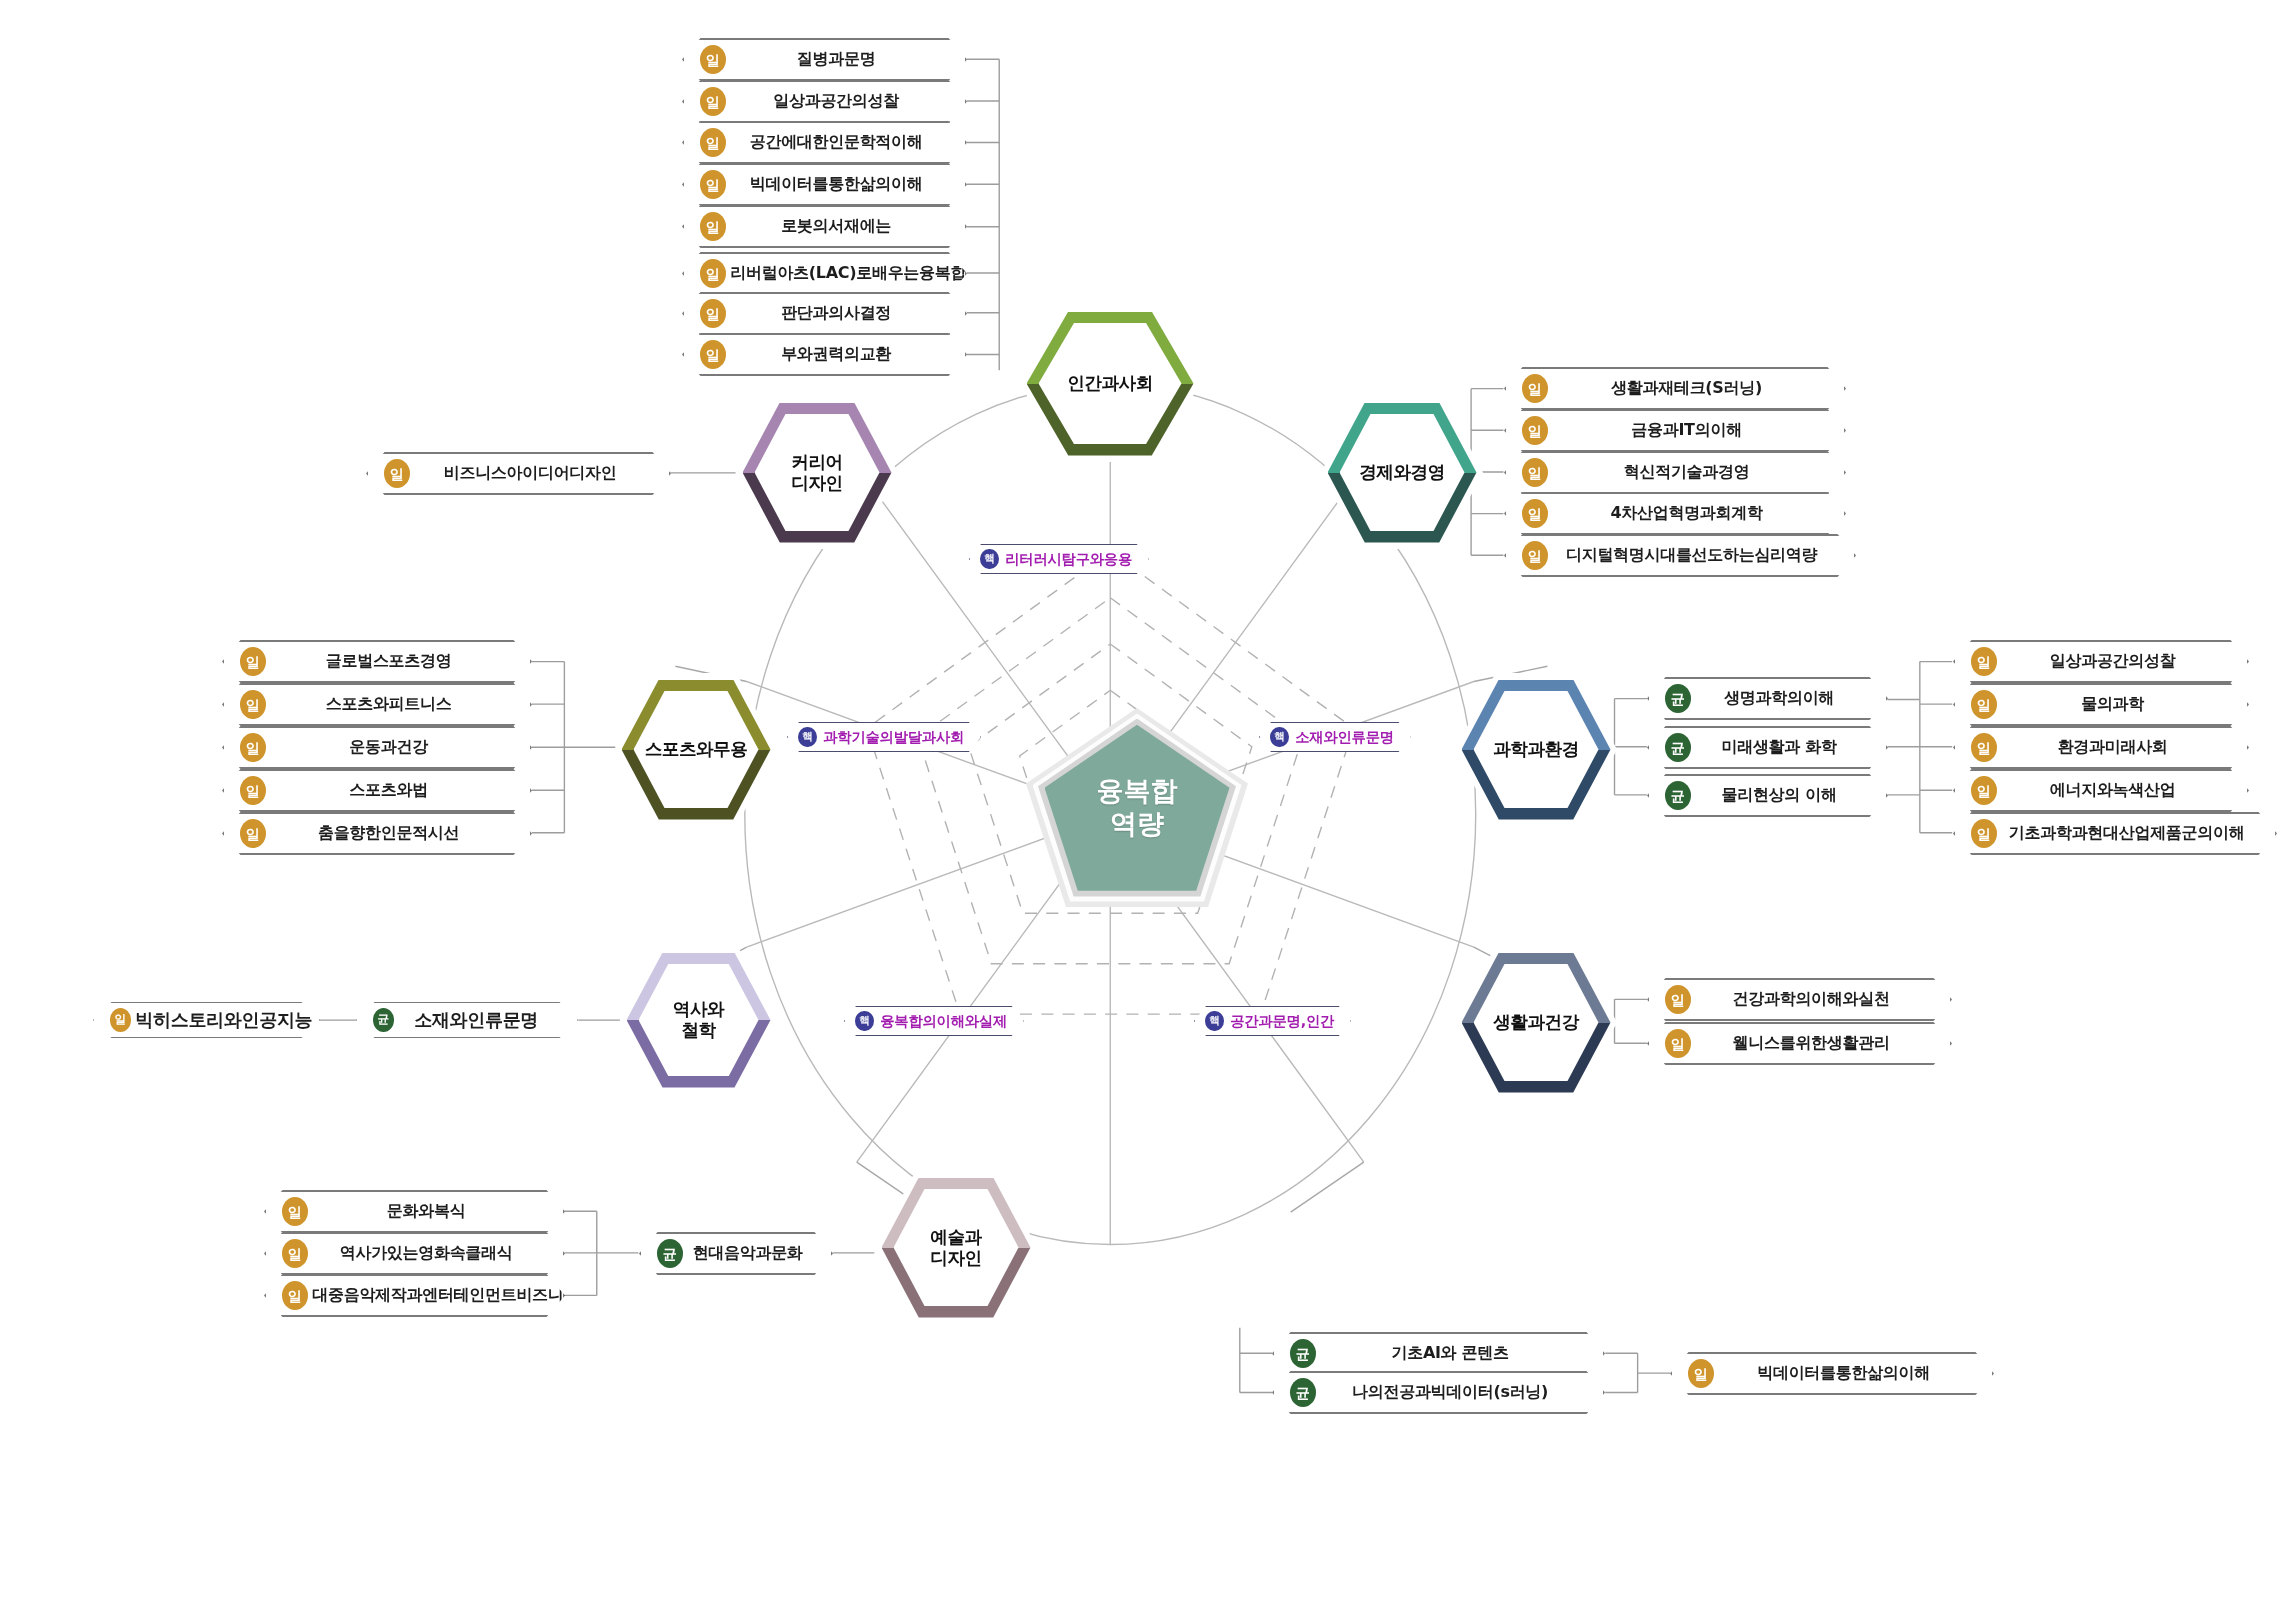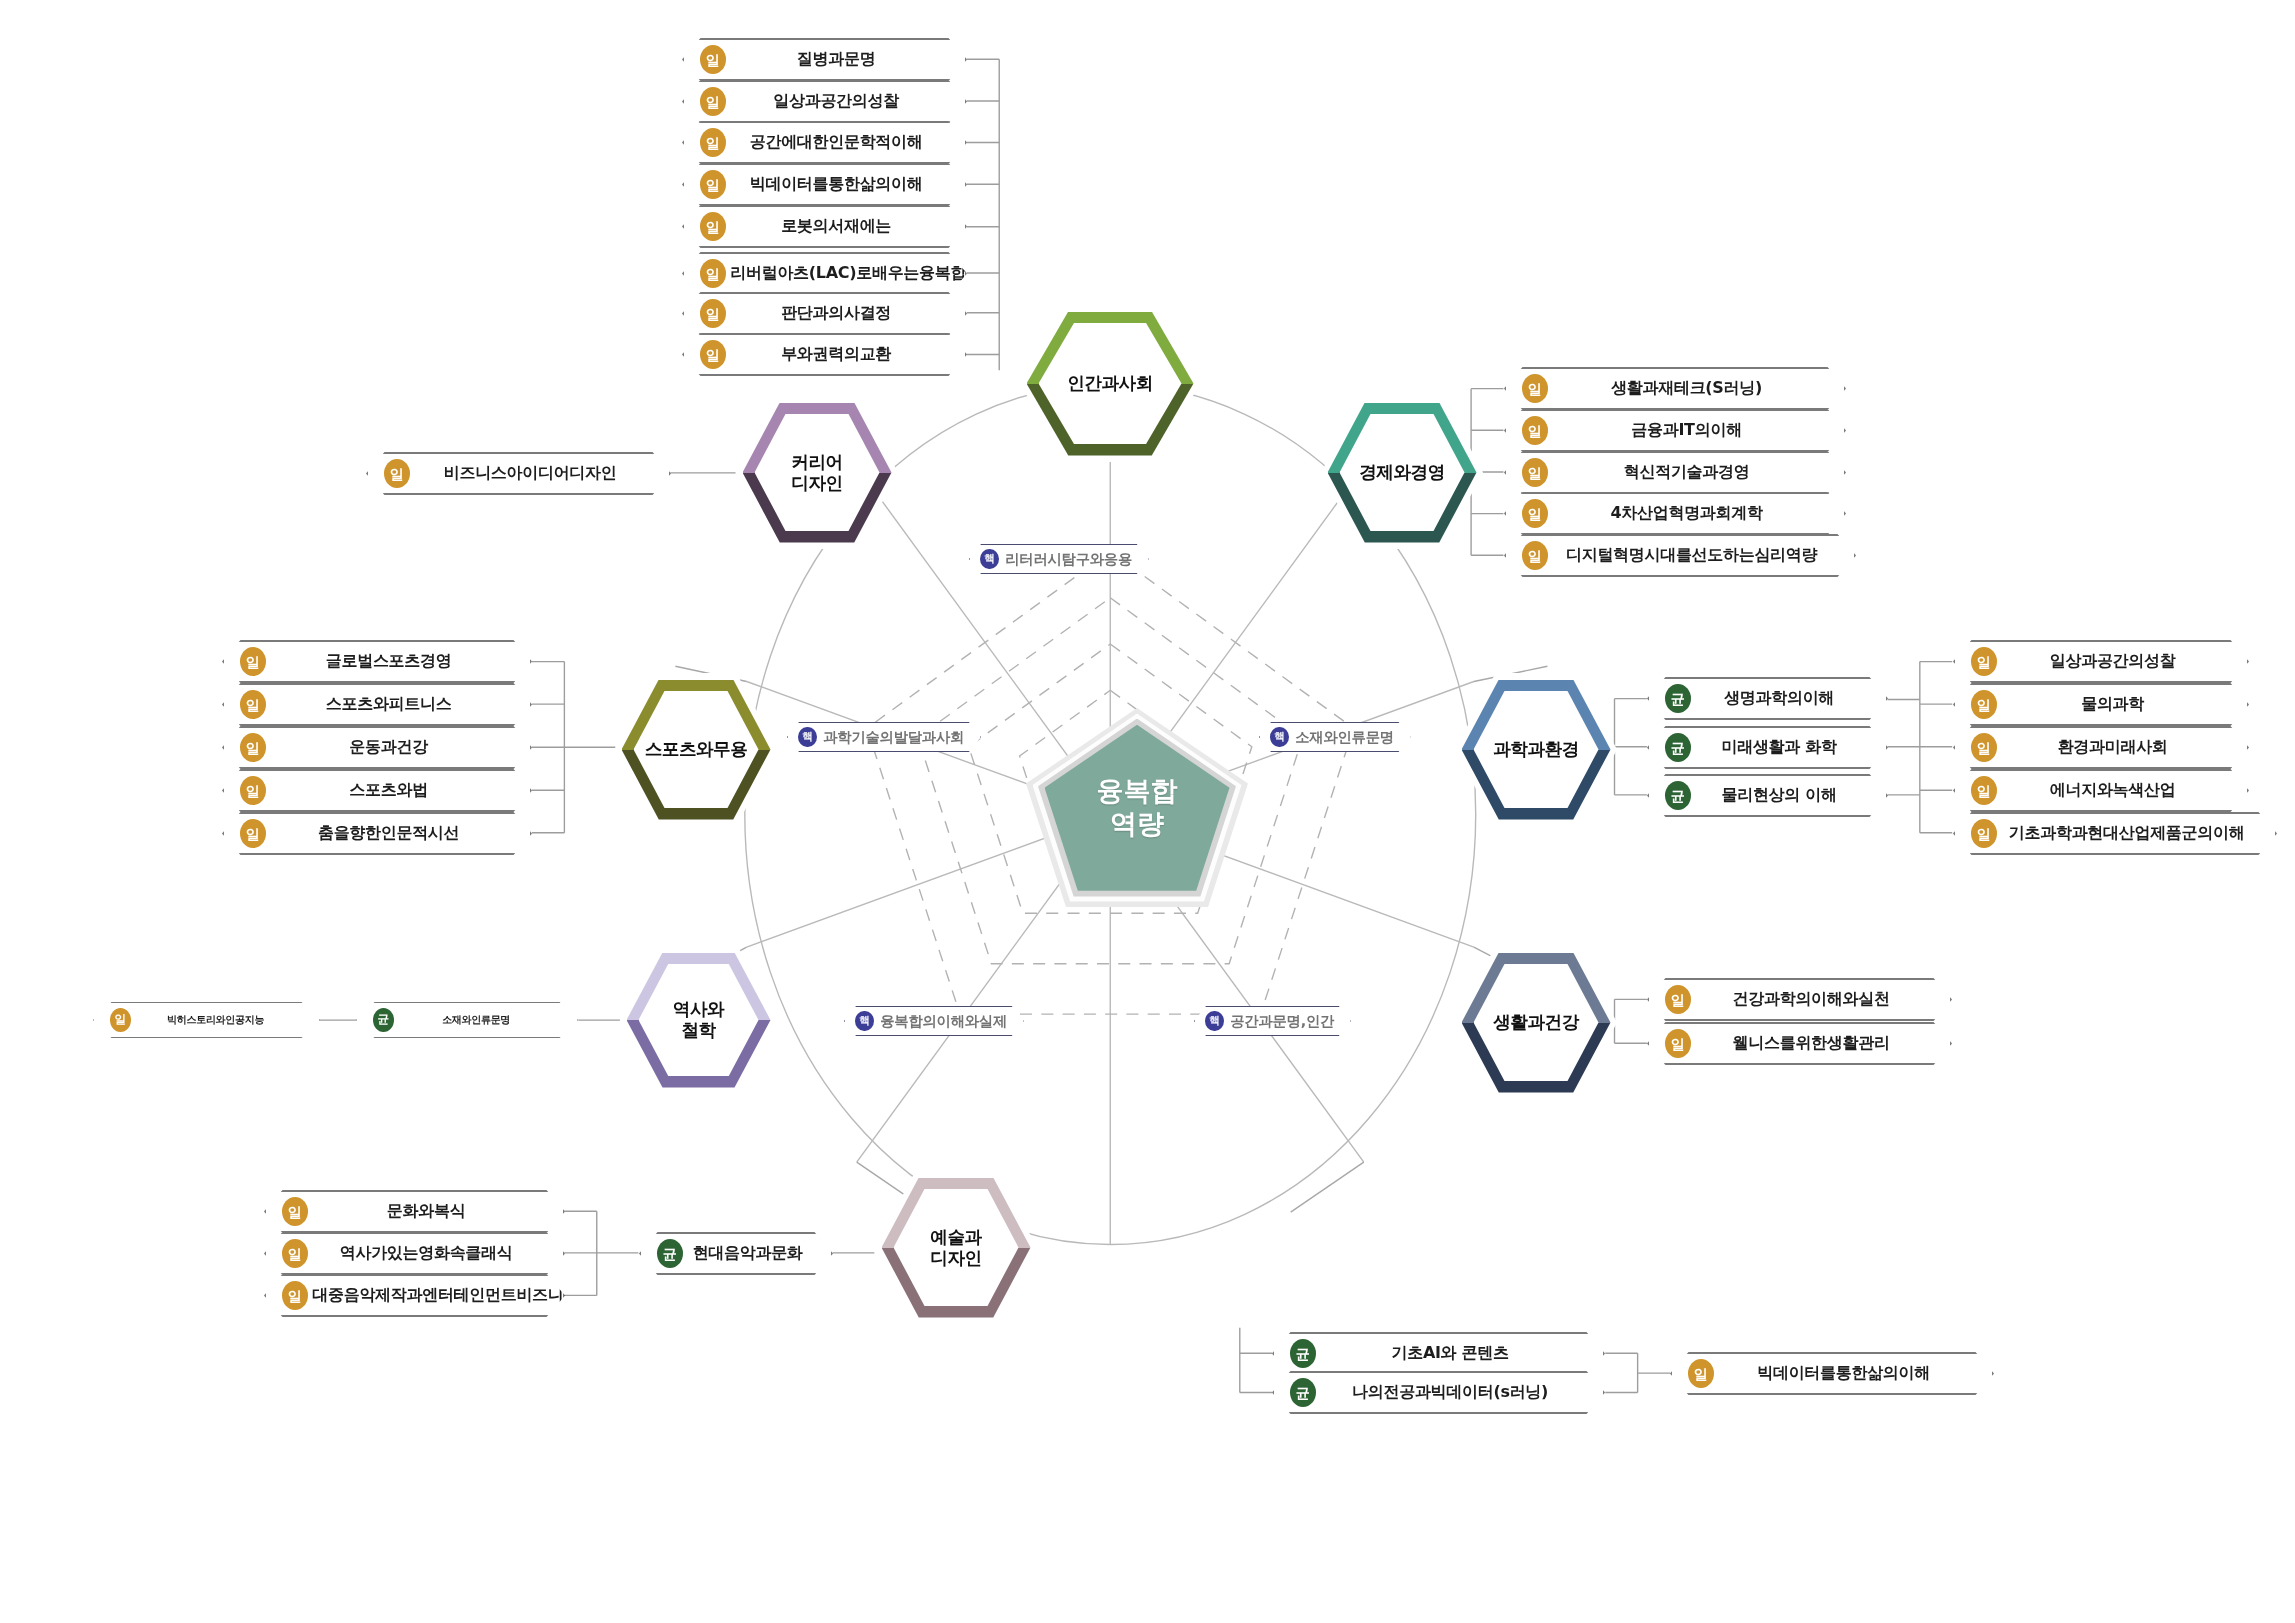--- a/index.html
+++ b/index.html
@@ -30,33 +30,33 @@
   }
   .badge.il{background:#cf942b;}
   .badge.gyun{background:#2d6434;}
   .pill .ptxt{
     flex:1 1 auto;text-align:center;color:#1d1d1d;
     font-size:16px;font-weight:700;white-space:nowrap;
     letter-spacing:-0.3px;padding:0 4.6px;
   }
   .pill.compact{height:36px;border-width:1.9px;box-shadow:0 2.8px 0 -0.5px rgba(120,120,120,.5);}
   .pill.compact .badge{width:21px;height:24px;font-size:11.6px;}
-  .pill.compact .ptxt{font-size:10px;}
+  .pill.compact .ptxt{font-size:18px;}
 
   
   .core{
     position:absolute;display:flex;align-items:center;
     height:30px;background:#fff;border:1.4px solid #4a4c6e;
     box-sizing:border-box;
     clip-path:polygon(0 50%,12px 0,calc(100% - 12px) 0,100% 50%,calc(100% - 12px) 100%,12px 100%);
     padding:0 15.7px 0 10.2px;
   }
   .core .badge{width:18.5px;height:20.4px;border-radius:50%;background:#3b3d96;color:#fff;
     display:flex;align-items:center;justify-content:center;font-size:10.6px;font-weight:700;}
-  .core .ctxt{margin-left:6.5px;font-size:14.3px;font-weight:700;color:#737373;white-space:nowrap;letter-spacing:-0.2px;}
+  .core .ctxt{margin-left:6.5px;font-size:14.3px;font-weight:700;color:#a21caf;white-space:nowrap;letter-spacing:-0.2px;}
 
   
   .hex{position:absolute;}
   .hex .hx-out{
     position:absolute;inset:0;
     clip-path:polygon(25% 0,75% 0,100% 50%,75% 100%,25% 100%,0 50%);
     background:#ffffff;
     filter:drop-shadow(3.2px 4.2px 3.2px rgba(90,90,90,.45));
   }
   .hex .hx-ring{

